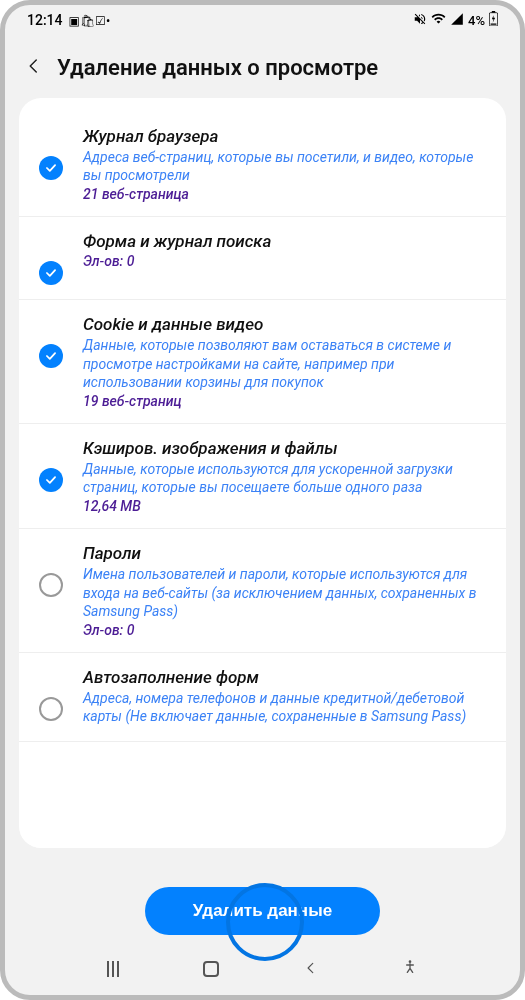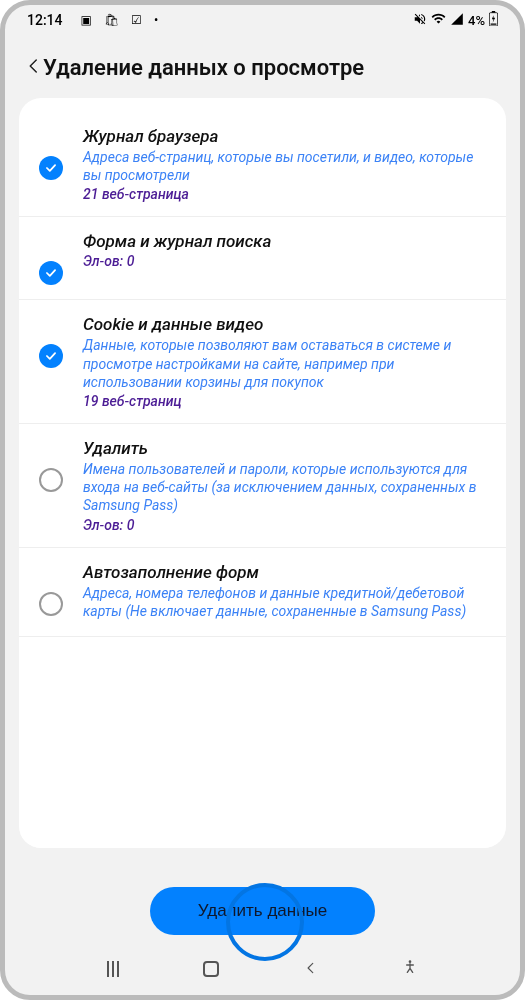--- a/index.html
+++ b/index.html
@@ -23,29 +23,30 @@
     
     .status-bar {
       height: 28px;
       display: flex;
       justify-content: space-between;
       align-items: center;
       padding: 2px 22px 0;
       font-size: 13px;
       color: #000;
     }
-    .status-left { display: flex; align-items: center; gap: 12px; font-weight: 500;}
+    .status-left { display: flex; align-items: flex-end; gap: 0; font-weight: 500;}
     .status-right { display: flex; align-items: center; gap: 4px; }
     .status-time { font-size: 14px; font-weight: 500; margin-right: 6px;}
     .status-icon-small { font-size: 12px; }
     
     .page-header {
       display: flex;
       align-items: center;
       padding: 22px 20px 18px;
+      gap: 14px;
     }
     .back-arrow {
       font-size: 22px;
       color: #222;
       font-weight: 300;
     }
     .page-title {
       font-size: 22px;
       font-weight: 600;
       color: #111;
@@ -120,26 +121,26 @@
     .bottom-bar {
       position: absolute;
       left:0; right:0;
       bottom: 50px;
       display:flex;
       justify-content:center;
       padding: 10px 0;
     }
     .delete-btn {
       background: #0381fe;
-      color: #0f172a;
+      color: #ffffff;
       border: none;
       border-radius: 26px;
       padding: 14px 48px;
       font-size: 17px;
-      font-weight: 400;
+      font-weight: 700;
     }
     
     .highlight-ring {
       position:absolute;
       width: 78px;
       height: 78px;
       border: 4px solid #0375e3;
       border-radius: 50%;
       left: 221px;
       bottom: 34px;
@@ -255,27 +256,41 @@
             </svg>
         </div>
       </div>
       <div class="item-body">
         <div class="item-title">Cookie и данные видео</div>
         <div class="item-desc">Данные, которые позволяют вам оставаться в системе и просмотре настройками на сайте, например при использовании корзины для покупок</div>
         <div class="item-count">19 веб-страниц</div>
       </div>
     </div>
 
+    <div class="item">
+      <div class="check-col">
+        <div class="checkbox checked">
+          <svg width="14" height="14" viewBox="0 0 24 24">
+              <path d="M5 12 L10 17 L19 7" stroke="#fff" stroke-width="3" fill="none" stroke-linecap="round" stroke-linejoin="round"></path>
+            </svg>
+        </div>
+      </div>
+      <div class="item-body">
+        <div class="item-title">Кэширов. изображения и файлы</div>
+        <div class="item-desc">Данные, которые используются для ускоренной загрузки страниц, которые вы посещаете больше одного раза</div>
+        <div class="item-count">12,64 MB</div>
+      </div>
+    </div>
 
     <div class="item">
       <div class="check-col">
         <div class="checkbox unchecked"></div>
       </div>
       <div class="item-body">
-        <div class="item-title">Удалить</div>
+        <div class="item-title">Пароли</div>
         <div class="item-desc">Имена пользователей и пароли, которые используются для входа на веб-сайты (за исключением данных, сохраненных в Samsung Pass)</div>
         <div class="item-count">Эл-ов: 0</div>
       </div>
     </div>
 
     <div class="item">
       <div class="check-col">
         <div class="checkbox unchecked"></div>
       </div>
       <div class="item-body">

